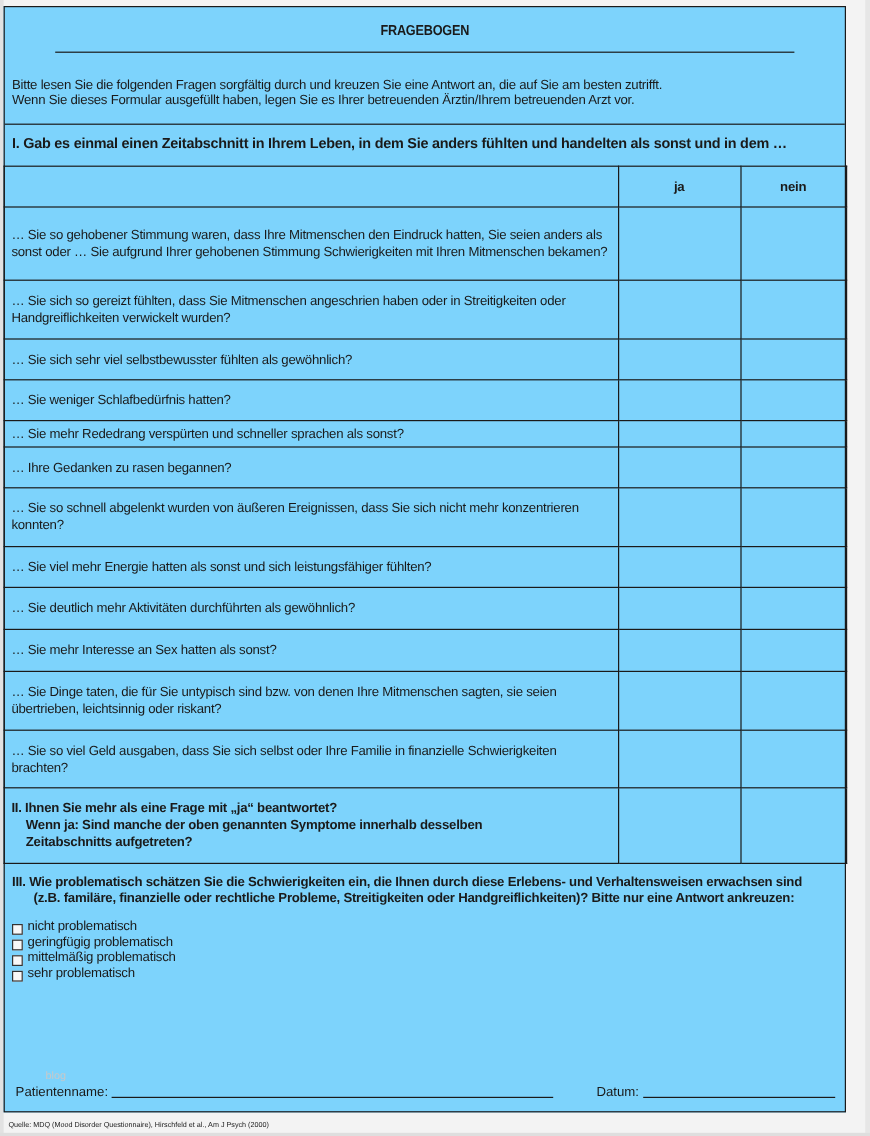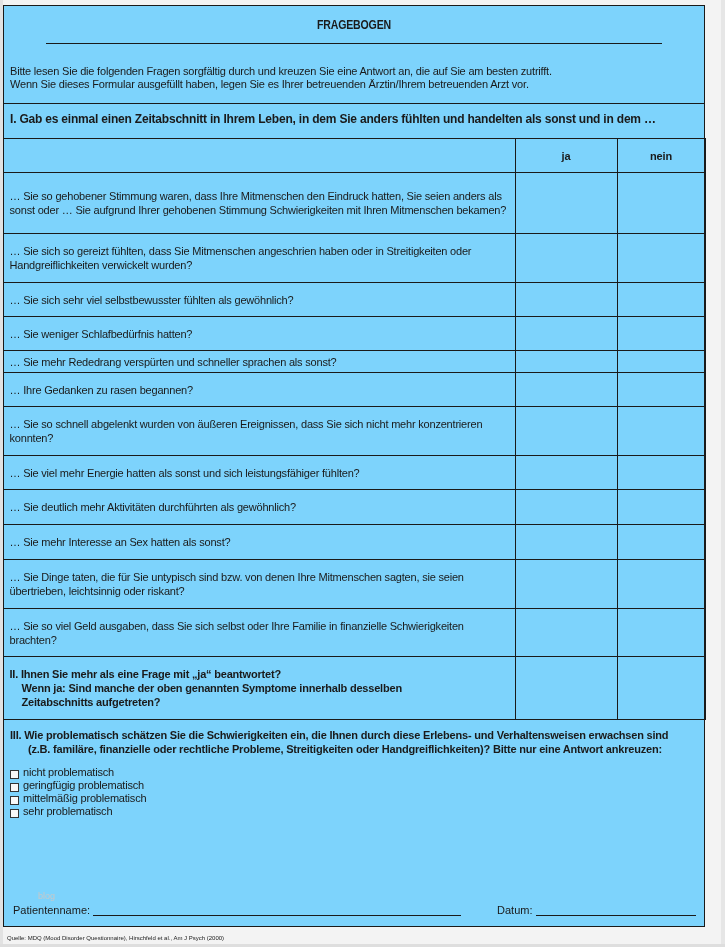--- a/index.html
+++ b/index.html
@@ -59,21 +59,21 @@
   .section3 .q { font-weight: bold; }
   .section3 .q .cont { display: block; padding-left: 18px; }
   .options { margin-top: 10px; }
   .option { display: flex; align-items: flex-end; height: 13px; font-size: 11px; }
   .box {
     display: inline-block; width: 7px; height: 7px; border: 1px solid #333;
     margin-right: 4px; background: #f8f8f8;
   }
   .signature {
     position: absolute; left: 6px; right: 6px; top: 896px;
-    display: flex; align-items: center; font-size: 11px;
+    display: flex; align-items: flex-start; font-size: 11px;
   }
   .sig-line { border-bottom: 1px solid #1a1a1a; height: 10px; }
   .watermark {
     position: absolute; left: 38px; top: 891px; font-size: 9px; color: #c8c8c8;
   }
   .source {
     position: absolute; left: 7px; top: 935px; font-size: 6px; color: #1a1a1a;
   }
 </style>
 </head>

